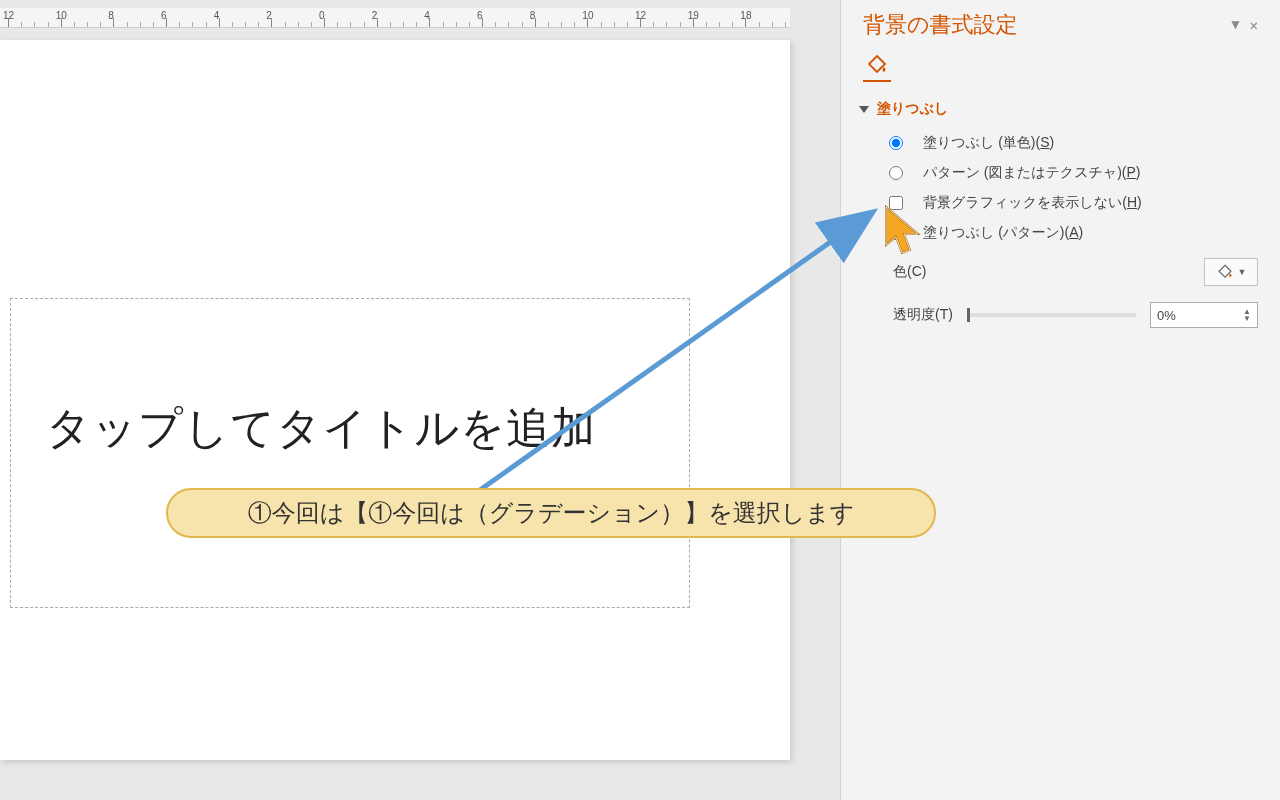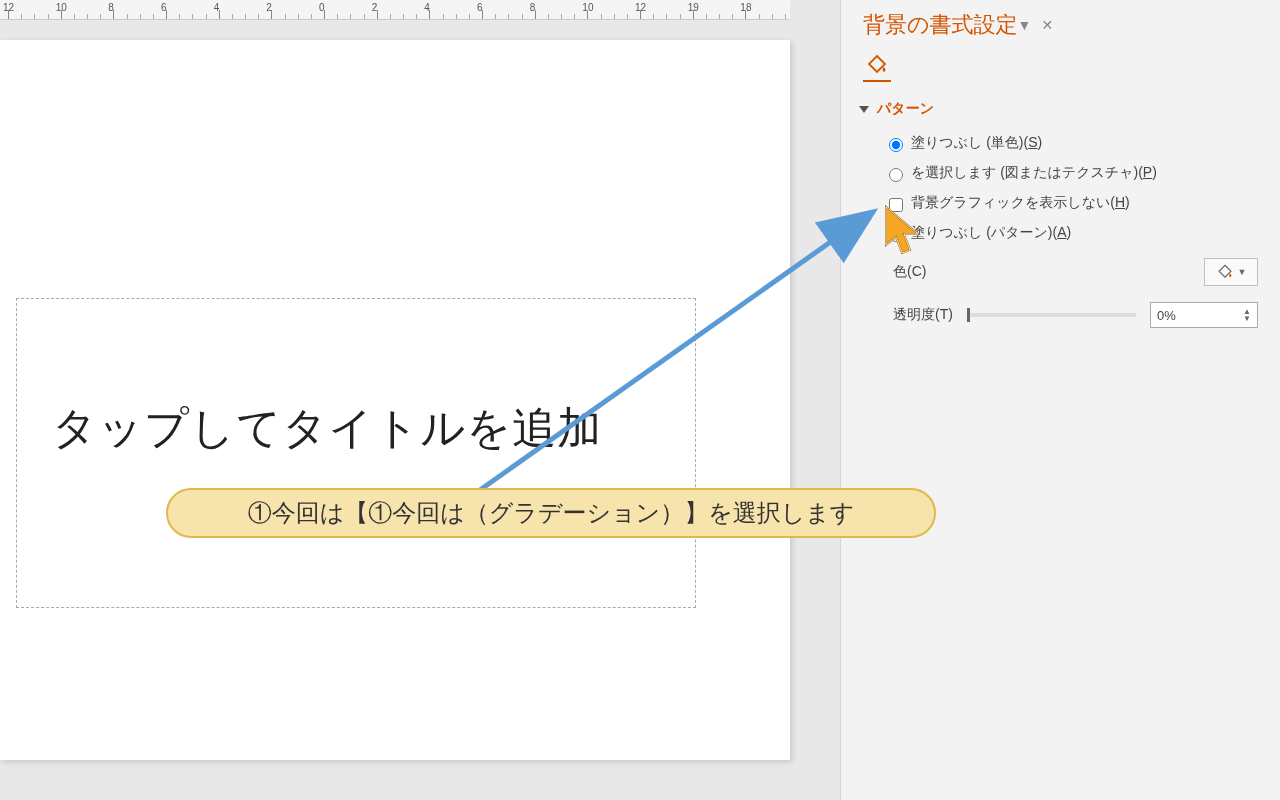--- a/index.html
+++ b/index.html
@@ -14,21 +14,21 @@
   .main-area {
     position: absolute;
     left: 0;
     top: 0;
     width: 830px;
     height: 800px;
     background: #e8e8e8;
   }
   .ruler-h {
     position: absolute;
-    top: 0;
+    top: 8px;
     left: 0;
     width: 790px;
     height: 20px;
     background: #f5f5f5;
     border-bottom: 1px solid #ccc;
     font-size: 10px;
     color: #666;
     overflow: hidden;
   }
   .ruler-ticks {
@@ -59,21 +59,21 @@
     position: absolute;
     left: 0;
     top: 40px;
     width: 790px;
     height: 720px;
     background: #fff;
     box-shadow: 2px 2px 6px rgba(0,0,0,0.15);
   }
   .title-placeholder {
     position: absolute;
-    left: 16px;
+    left: 10px;
     top: 258px;
     width: 680px;
     height: 310px;
     border: 1px dashed #aaa;
   }
   .title-inner {
     position: absolute;
     left: 35px;
     top: 100px;
     font-size: 44px;
@@ -110,21 +110,23 @@
     right: 0;
     top: 0;
     width: 440px;
     height: 800px;
     background: #f3f3f3;
     border-left: 1px solid #d4d4d4;
   }
   .panel-header {
     padding: 10px 22px 6px;
     display: flex;
-    align-items: center;
+    justify-content: space-between;
+    align-items: center;
+    font-family: Liberation Mono, monospace;
   }
   .panel-title {
     color: #d35400;
     font-size: 22px;
     font-weight: normal;
   }
   .panel-controls {
     display: flex;
     gap: 10px;
     color: #888;
@@ -156,22 +158,22 @@
     width: 0; height: 0;
     border-left: 5px solid transparent;
     border-right: 5px solid transparent;
     border-top: 7px solid #555;
   }
   .radio-group {
     padding: 0 22px 0 48px;
   }
   .radio-row {
     display: flex;
-    align-items: flex-end;
-    gap: 8px;
+    align-items: center;
+    gap: 20px;
     padding: 6px 0;
     font-size: 14px;
     color: #444;
     position: relative;
   }
   .radio-row input[type="radio"],
   .radio-row input[type="checkbox"] {
     width: 14px;
     height: 14px;
   }
@@ -362,30 +364,30 @@
   <div class="fill-icon-row">
     <span class="fill-icon">
       <svg width="24" height="24" viewBox="0 0 24 24">
         <path d="M12 3 L20 11 L12 19 L4 11 Z" fill="none" stroke="#d35400" stroke-width="1.8"></path>
         <path d="M19 14 Q22 17 19 19 Q16 17 19 14 Z" fill="#d35400"></path>
       </svg>
     </span>
   </div>
   <div class="section-header">
     <span class="tri"></span>
-    <span>パターン</span>
+    <span>塗りつぶし</span>
   </div>
   <div class="radio-group">
     <label class="radio-row">
       <input type="radio" name="fill" checked="" style="">
       <span><span>塗りつぶし (単色)(</span><span class="u">S</span>)</span>
     </label>
     <label class="radio-row">
       <input type="radio" name="fill" style="">
-      <span><span>を選択します (図またはテクスチャ)(</span><span class="u">P</span>)</span>
+      <span><span>パターン (図またはテクスチャ)(</span><span class="u">P</span>)</span>
     </label>
     <label class="radio-row">
       <input type="checkbox" style="">
       <span><span>背景グラフィックを表示しない(</span><span class="u">H</span>)</span>
     </label>
     <label class="radio-row">
       <input type="radio" name="fill" style="">
       <span><span>塗りつぶし (パターン)(</span><span class="u">A</span>)</span>
     </label>
   </div>

